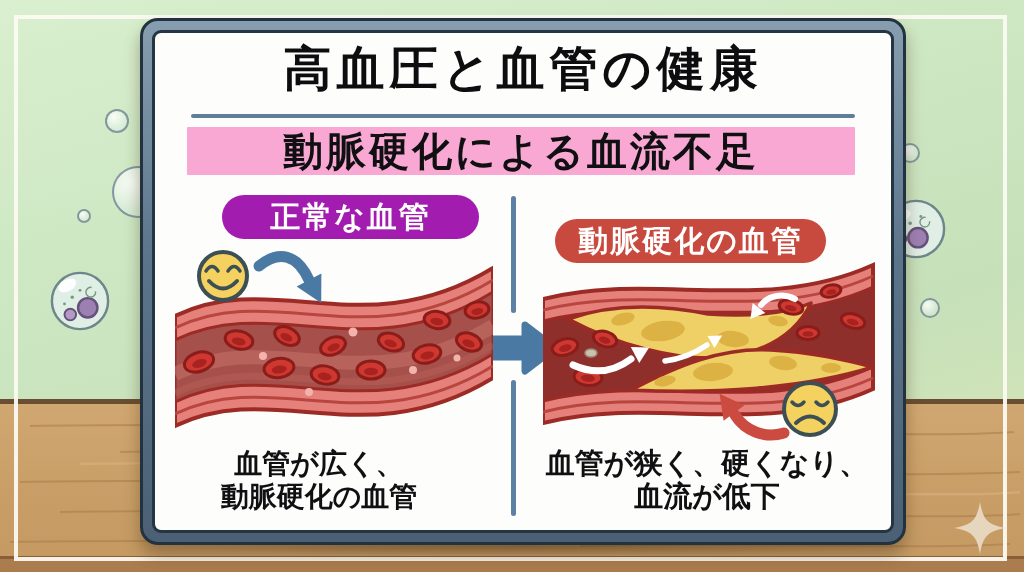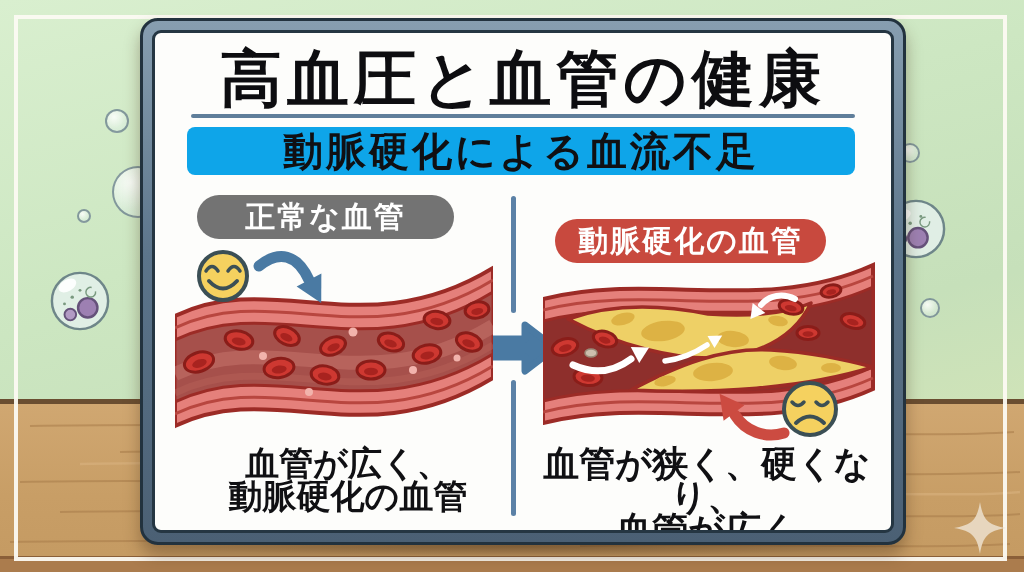--- a/index.html
+++ b/index.html
@@ -27,38 +27,38 @@
   #board{left:140px;top:18px;width:766px;height:527px;
     background:linear-gradient(180deg,#879eb0 0%,#5c758b 45%,#4b6074 100%);
     border:3px solid #22323e;border-radius:18px;box-sizing:border-box;
     box-shadow:0 10px 16px rgba(70,45,20,0.38);z-index:3;}
   #board-shadow{left:150px;top:536px;width:750px;height:20px;border-radius:50%;
     background:radial-gradient(ellipse, rgba(80,52,25,0.35), rgba(80,52,25,0) 70%);z-index:2;}
   #board-inner{position:absolute;left:9px;top:9px;width:742px;height:503px;
     background:#fdfdfb;border:3px solid #253642;border-radius:9px;box-sizing:border-box;overflow:hidden;}
 
   
-  #title{left:0;top:4px;width:736px;text-align:center;font-size:62px;font-weight:800;
+  #title{left:0;top:4px;width:736px;text-align:center;font-size:48px;font-weight:800;
     color:#0d0d10;letter-spacing:5px;}
   #title-divider{left:36px;top:81px;width:664px;height:4px;background:#5f7e9a;border-radius:2px;}
-  #subtitle-banner{left:32px;top:94px;width:668px;height:48px;background:#0ea5e9;border-radius:8px;
+  #subtitle-banner{left:32px;top:94px;width:668px;height:48px;background:#f9a8d4;border-radius:1px;
     display:flex;align-items:center;justify-content:center;font-size:40px;font-weight:800;color:#101013;letter-spacing:3px;}
   .badge{height:44px;border-radius:22px;display:flex;align-items:center;justify-content:center;
     color:#ffffff;font-weight:800;font-size:30px;letter-spacing:2px;}
-  #badge-left{left:42px;top:162px;width:257px;background:#737373;}
+  #badge-left{left:67px;top:162px;width:257px;background:#a21caf;}
   #badge-right{left:400px;top:162px;width:271px;background:#c8493e;margin-top:24px;}
   .vdivider{width:5px;background:#5b81a6;border-radius:3px;left:356px;}
   #vdivider-top{top:163px;height:117px;}
   #vdivider-bottom{top:347px;height:136px;}
   #transition-arrow{left:330px;top:284px;}
   #vessel-left{left:20px;top:217px;}
   #vessel-right{left:388px;top:222px;}
   .caption{text-align:center;font-weight:800;color:#101013;line-height:33px;}
-  #caption-left{left:30px;top:414px;width:326px;font-size:34px;}
-  #caption-right{left:370px;top:414px;width:364px;font-size:36px;}
+  #caption-left{left:1px;top:414px;width:326px;font-size:28px;}
+  #caption-right{left:370px;top:414px;width:364px;font-size:29px;}
 </style>
 </head>
 <body>
 
 <div id="scene">
 
   <div class="abs" id="wall"></div>
   <div class="abs" id="wall-floor-line"></div>
   <div class="abs" id="floor"></div>
 
@@ -287,19 +287,19 @@
           <path d="M-14,14 q14,-13 28,0" fill="none" stroke="#3b4f55" stroke-width="4" stroke-linecap="round"></path>
         </g>
       </svg>
 
       <div class="abs caption" id="caption-left">
         <div>血管が広く、</div>
         <div>動脈硬化の血管</div>
       </div>
       <div class="abs caption" id="caption-right">
         <div>血管が狭く、硬くなり、</div>
-        <div>血管が広く</div>
+        <div>血流が低下</div>
       </div>
 
     </div>
   </div>
 
 </div>
 
 </body></html>

